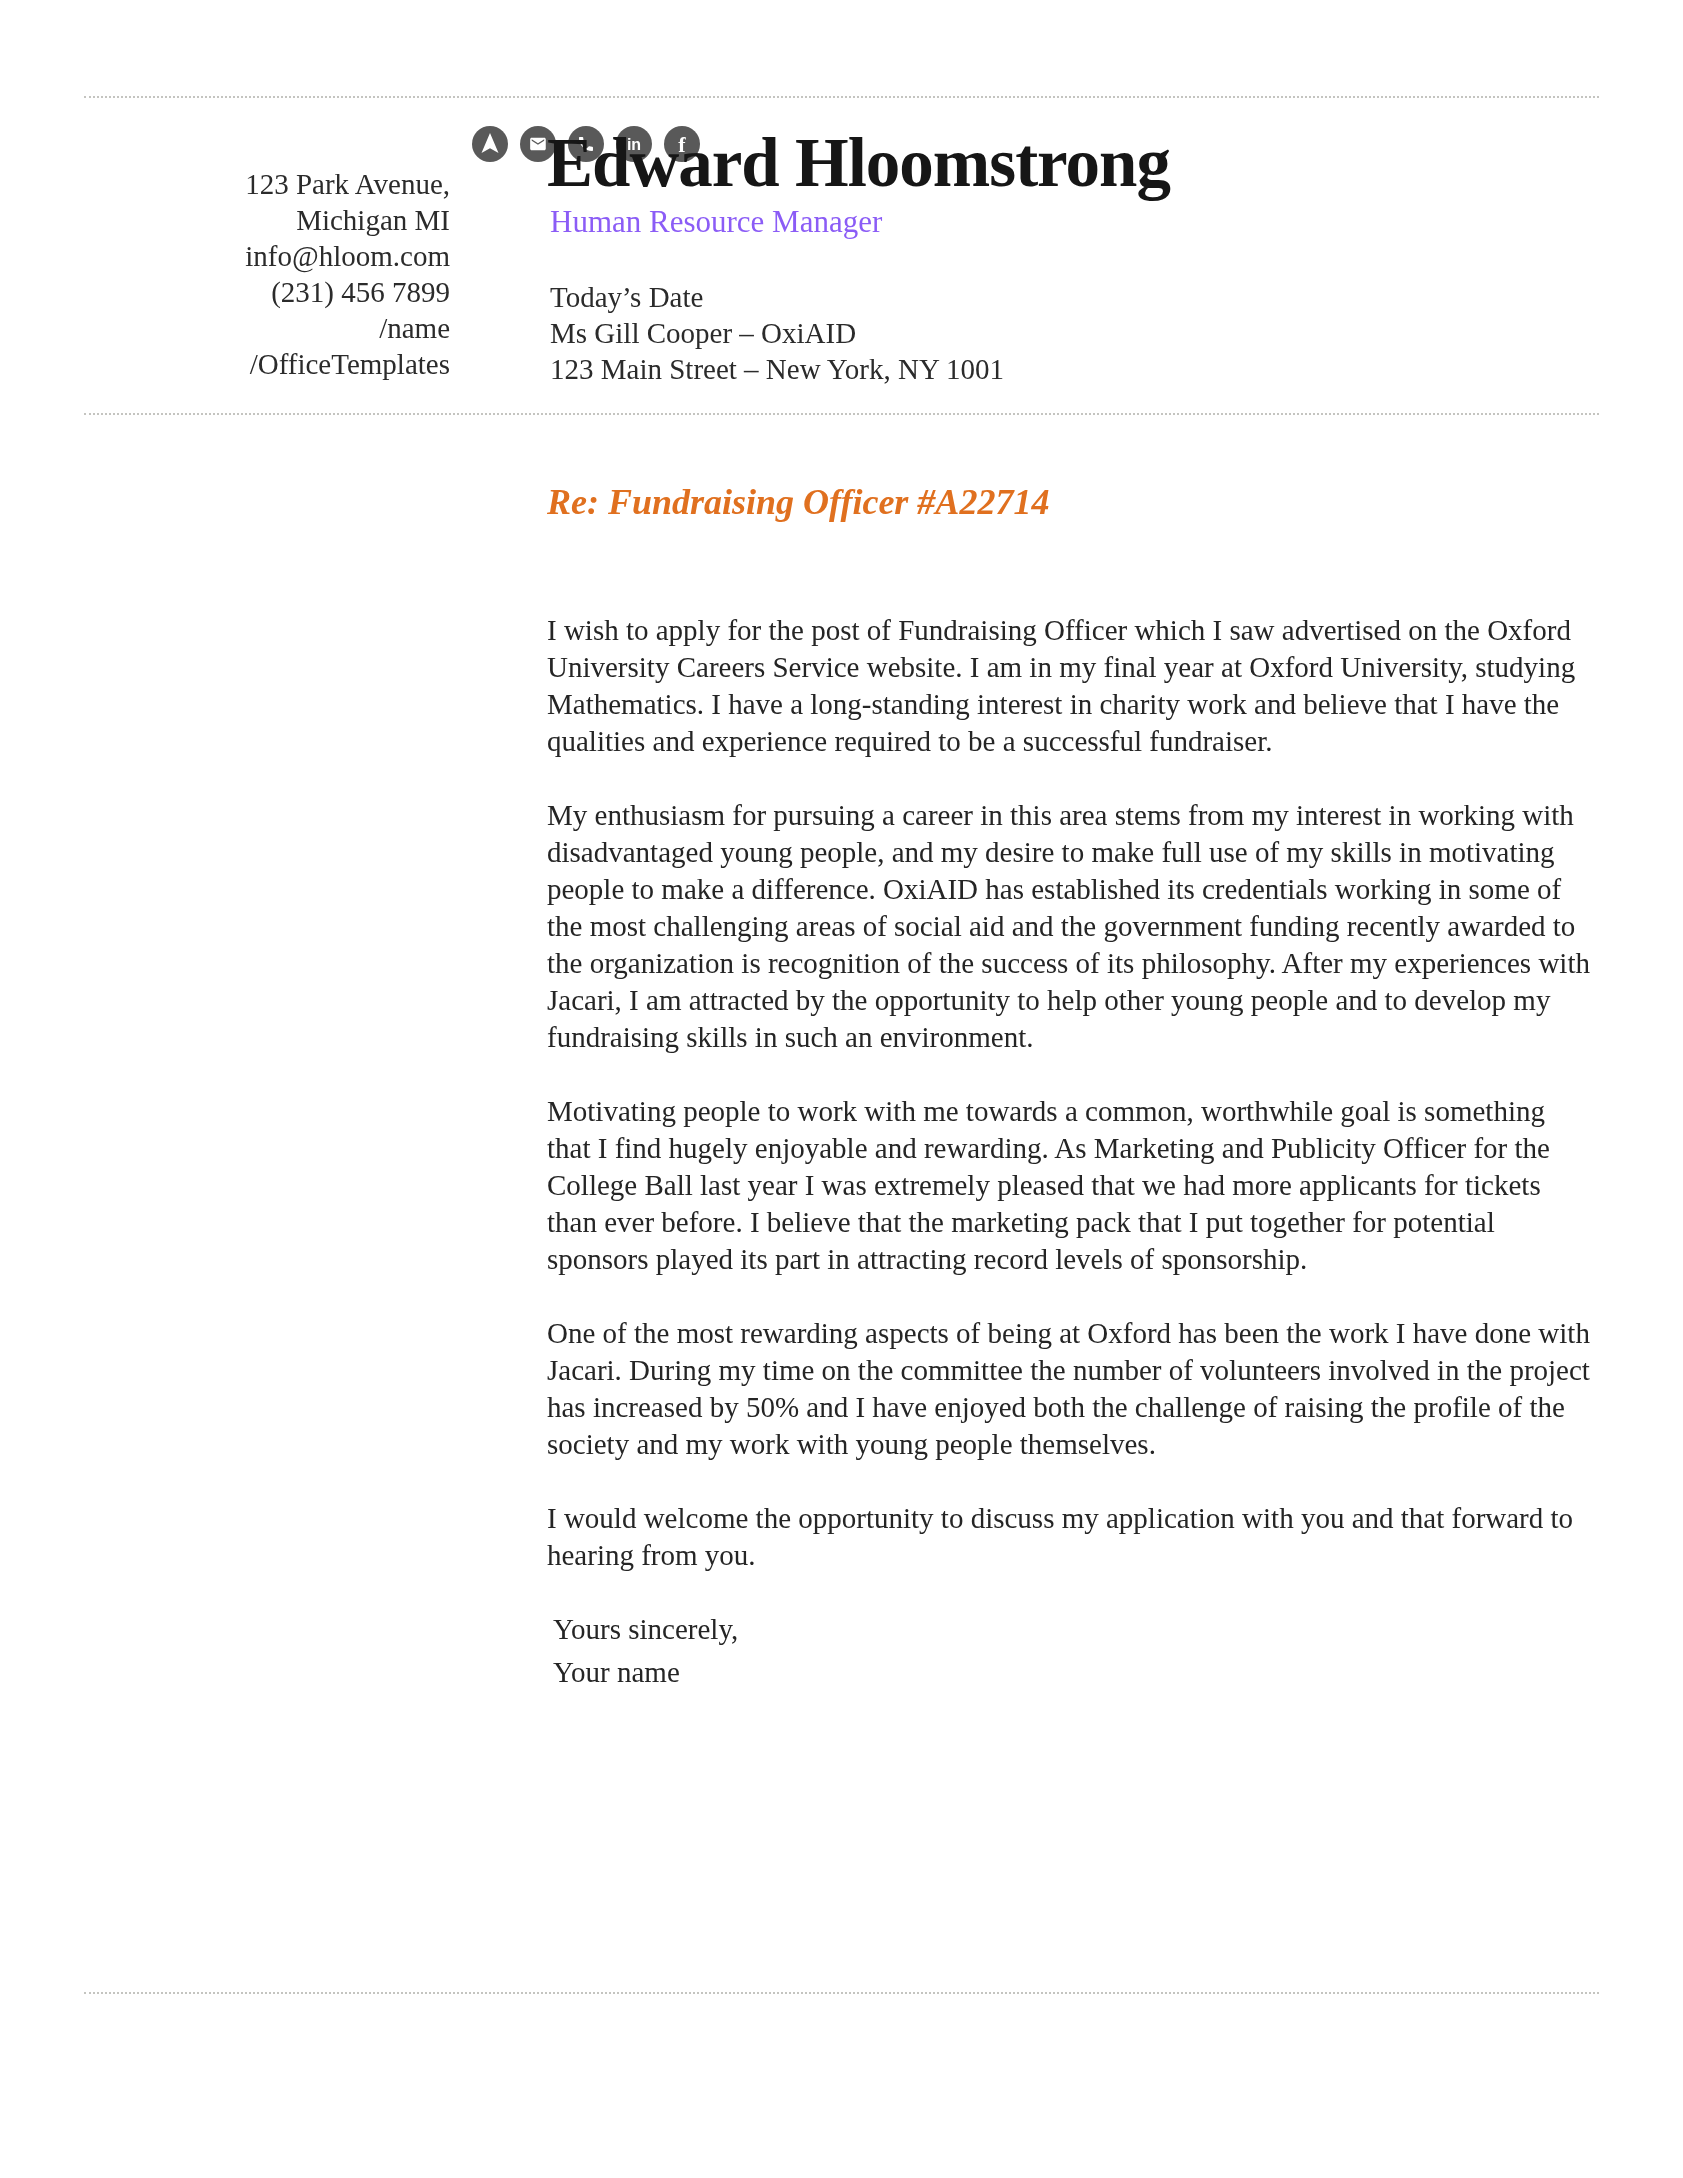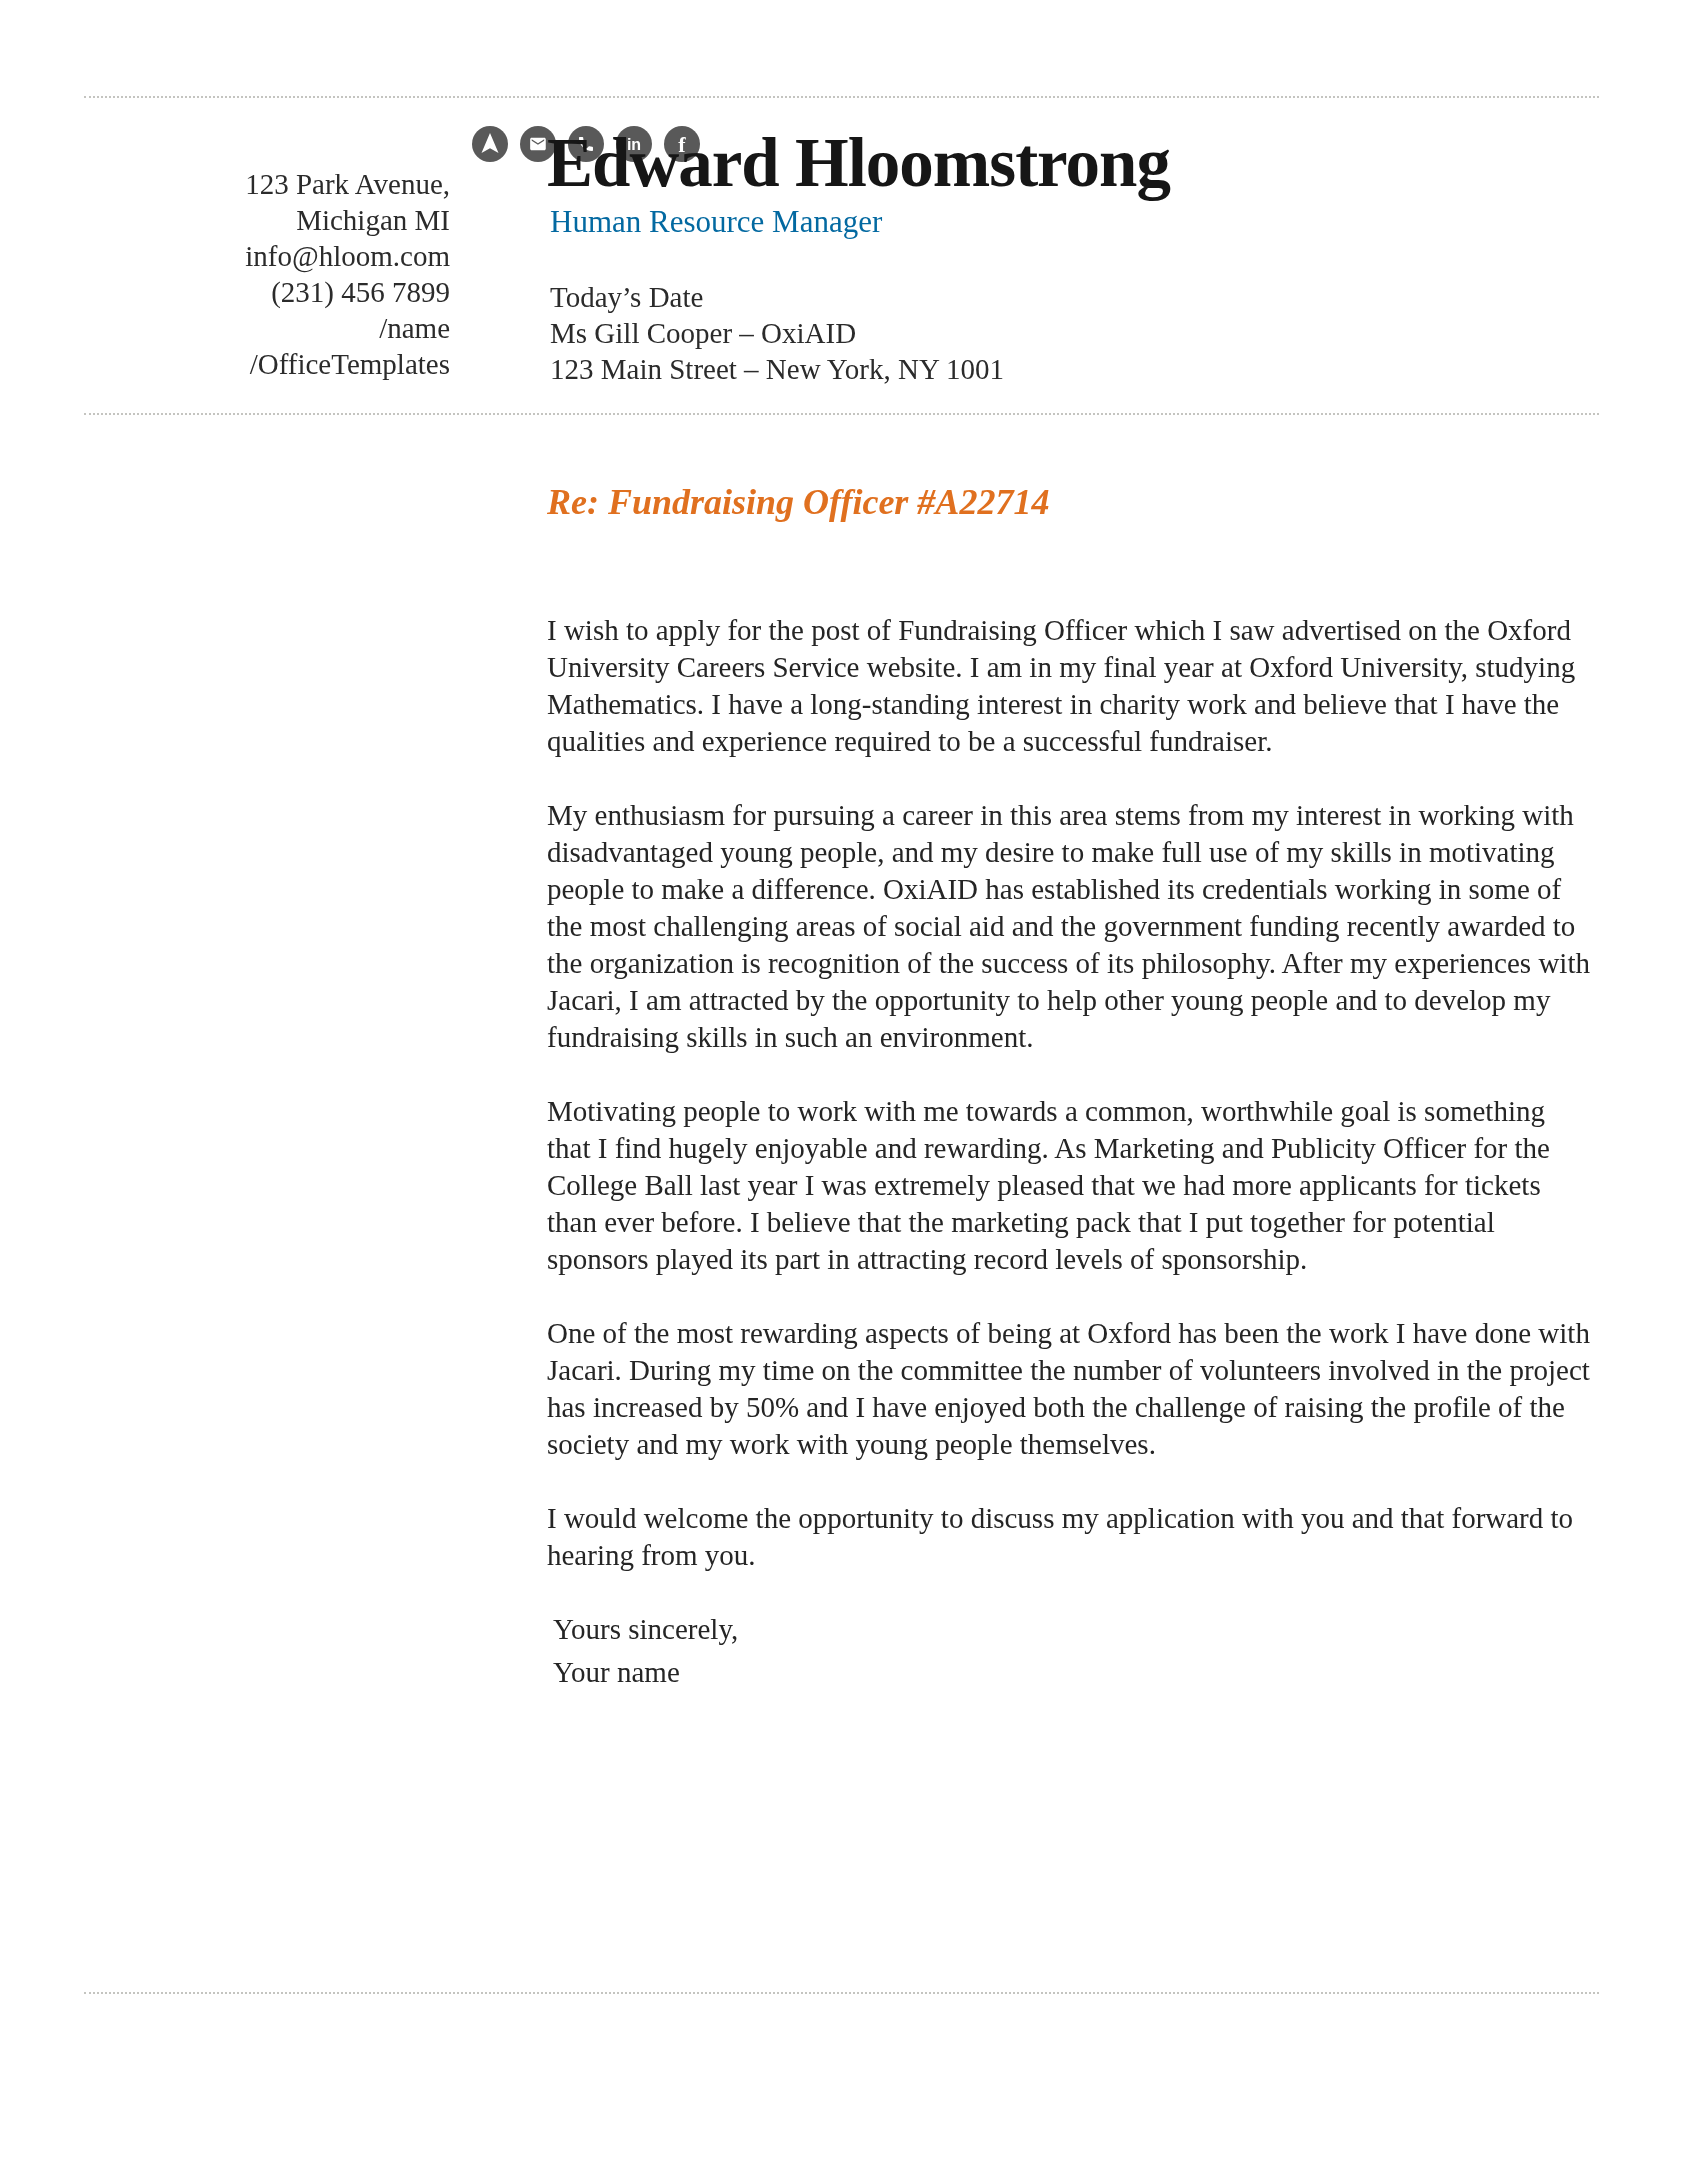--- a/index.html
+++ b/index.html
@@ -43,21 +43,21 @@
     font-size:69px;line-height:69px;
     font-weight:bold;
     color:#161616;
     letter-spacing:-1px;
     white-space:nowrap;
   }
   .person-title{
     position:absolute;
     left:550px;top:205px;
     font-size:31px;line-height:34px;
-    color:#0369a1;
+    color:#8b5cf6;
     white-space:nowrap;
   }
   .recipient-block{
     position:absolute;
     left:550px;top:279px;
     font-size:29px;line-height:36px;
     color:#2b2b2b;
     white-space:nowrap;
   }
 

